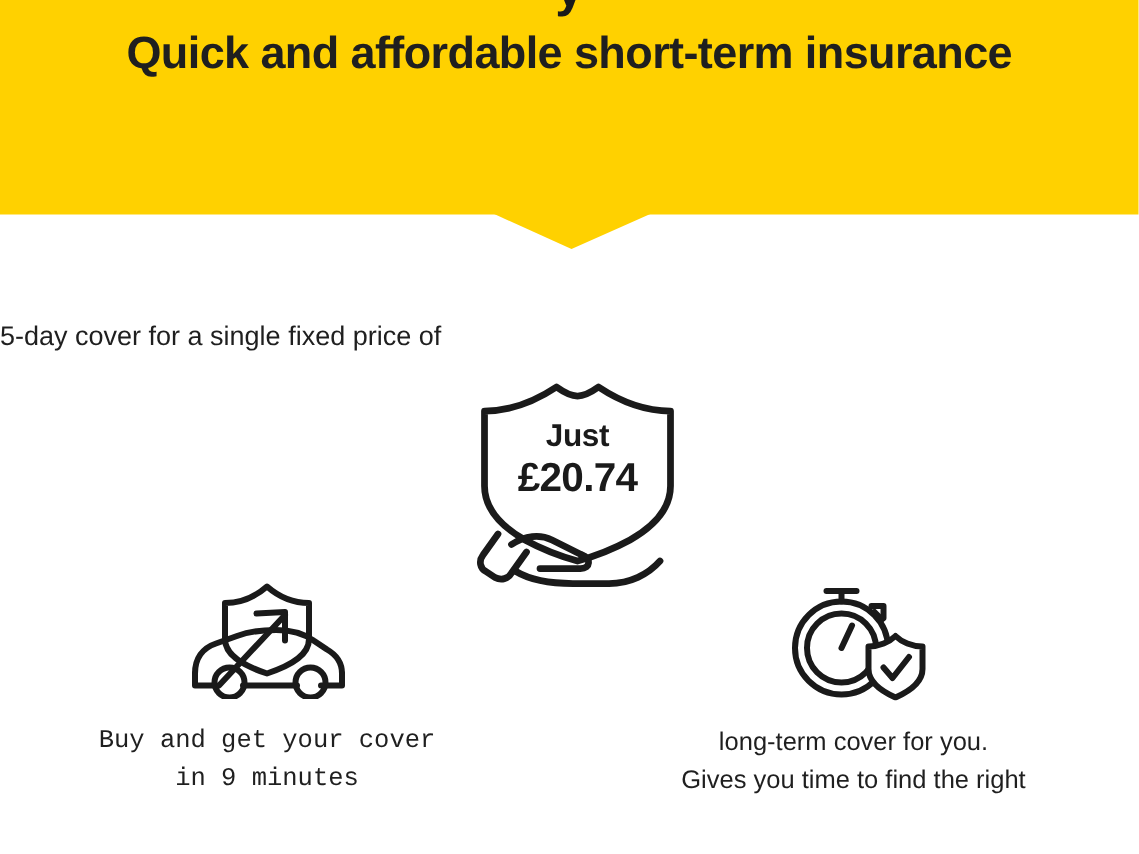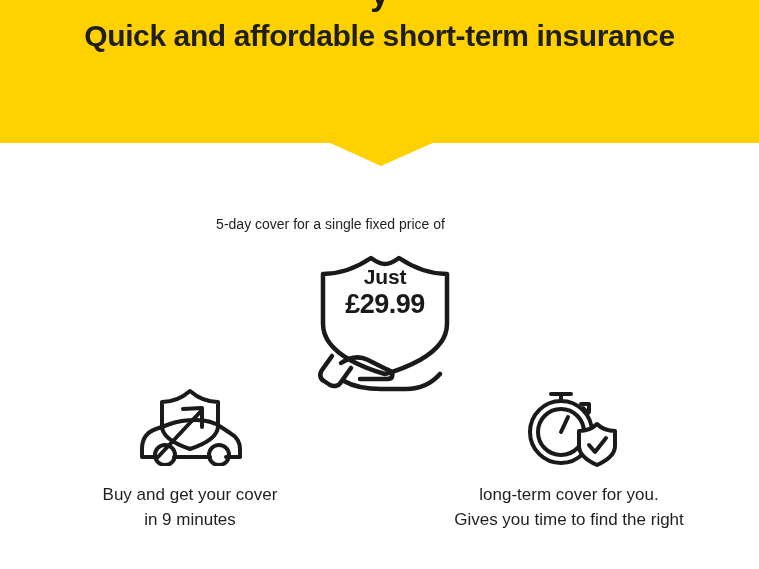--- a/index.html
+++ b/index.html
@@ -64,38 +64,37 @@
     border-right: 54px solid transparent;
     border-top: 24px solid #ffd100;
   }
 
   
   #price-intro {
     position: absolute;
     left: 0;
     top: 212px;
     width: 661px;
-    text-align: center;
-    font-size: 14px;
+    font-size: 18px;
     line-height: 24px;
     color: #1f1f1f;
     white-space: nowrap;
   }
   #shield-figure {
     position: absolute;
     left: 310px;
     top: 252px;
     width: 150px;
     height: 140px;
   }
   #shield-figure svg { display: block; }
   #shield-price-text {
     position: absolute;
     left: 310px;
-    top: 264px;
+    top: 278px;
     width: 150px;
     text-align: center;
     pointer-events: none;
   }
   #shield-price-text .just {
     font-size: 21px;
     font-weight: bold;
     line-height: 25px;
     letter-spacing: -0.2px;
     color: #1a1a1a;
@@ -107,21 +106,21 @@
     letter-spacing: -0.5px;
     color: #1a1a1a;
   }
 
   
   .feature {
     position: absolute;
     top: 380px;
     width: 340px;
   }
-  #feature-speed { left: 20px; }
+  #feature-speed { left: 8px; font-family: Liberation Mono, monospace; }
   #feature-time  { left: 399px; }
 
   .feature-icon {
     width: 340px;
     height: 92px;
     display: flex;
     align-items: center;
     justify-content: center;
   }
   .feature-icon svg { display: block; }
@@ -159,21 +158,21 @@
 
     <path d="M22 104 L12 118 C9 122 10 127 14 129 L20 133 C24 135 29 134 31 130 L41 116"></path>
     <path d="M31 111 C40 105 50 104 58 108 L78 118"></path>
     <path d="M78 118 C84 120 84 127 77 127 L50 127"></path>
     <path d="M34 129 C44 135 58 137 72 137 L96 137 C110 137 122 131 130 122"></path>
   </svg>
 </div>
 
 <div id="shield-price-text">
   <div class="just">Just</div>
-  <div class="amount">£29.99</div>
+  <div class="amount">£20.74</div>
 </div>
 
 <div class="feature" id="feature-speed">
   <div class="feature-icon">
     <svg width="112" height="80" viewBox="0 0 112 80" fill="none" stroke="#1a1a1a" stroke-width="4" stroke-linecap="round" stroke-linejoin="round">
 
       <path d="M28 16 C38 16 48 12 56 5 C64 12 74 16 84 16
                L84 40 C84 50 74 57 56 63 C38 57 28 50 28 40 Z"></path>
 
       <path d="M8 63 C8 53 13 46 22 43 L36 38 C44 35 52 34 62 34

